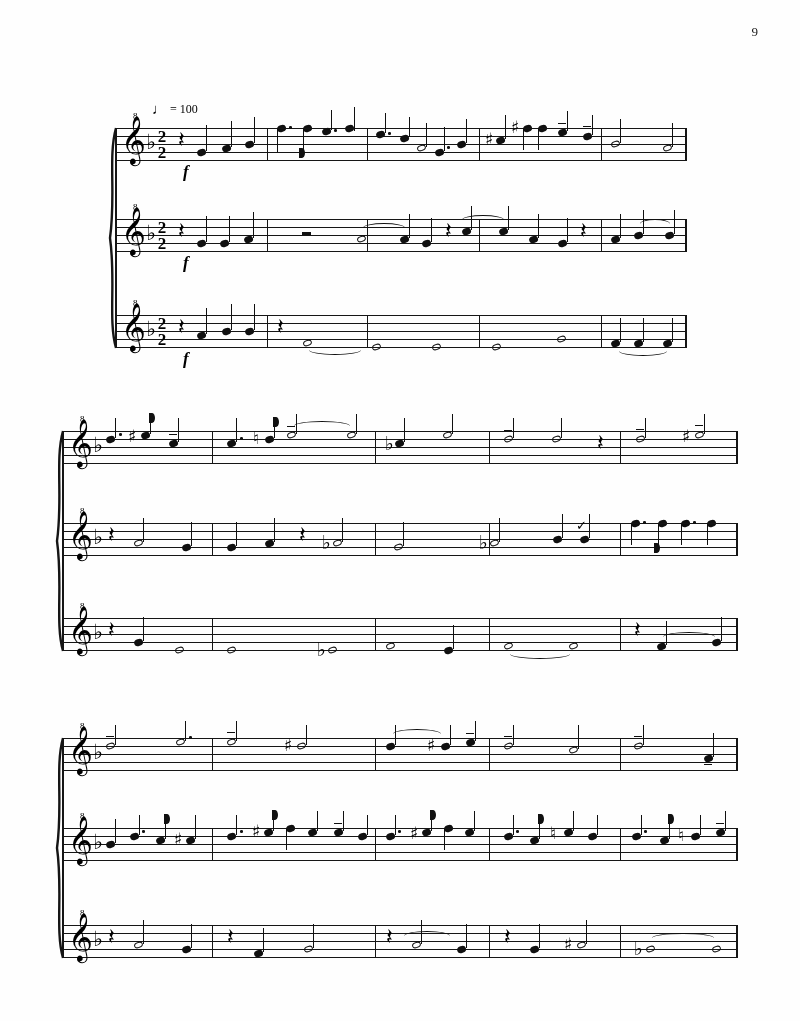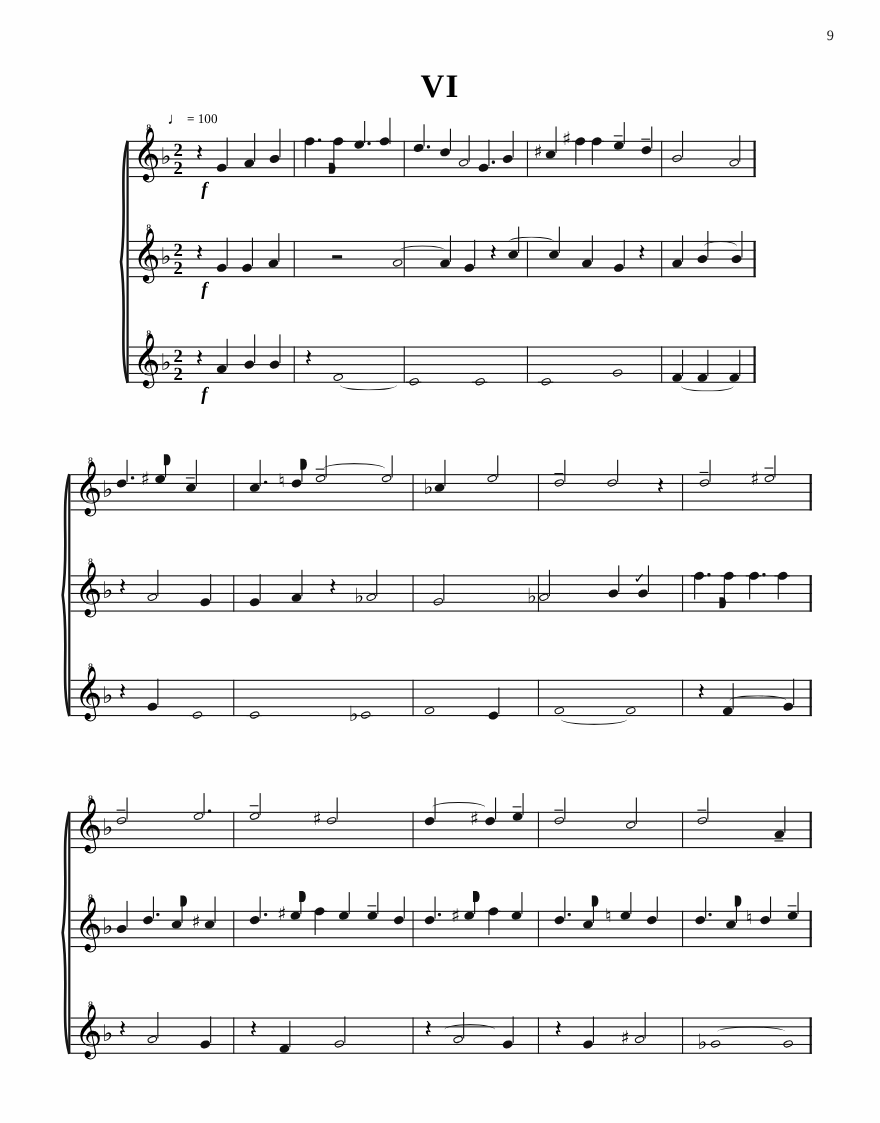--- a/index.html
+++ b/index.html
@@ -234,21 +234,20 @@
     color: #000;
   }
 </style>
 </head>
 <body>
 
 <div class="page">
 
   <div class="page-number">9</div>
 
-  <div class="movement-title">VI</div>
 
   <div class="system" style="top:0;height:260px;">
 
     <div class="tempo" style="left:152px; top:100px;">
       <span class="note-glyph">♩</span>
       <span>= 100</span>
     </div>
 
     <div class="system-left" style="left:115px; top:128px; height:220px;"></div>
     <div class="brace" style="left:104px; top:126px;">

